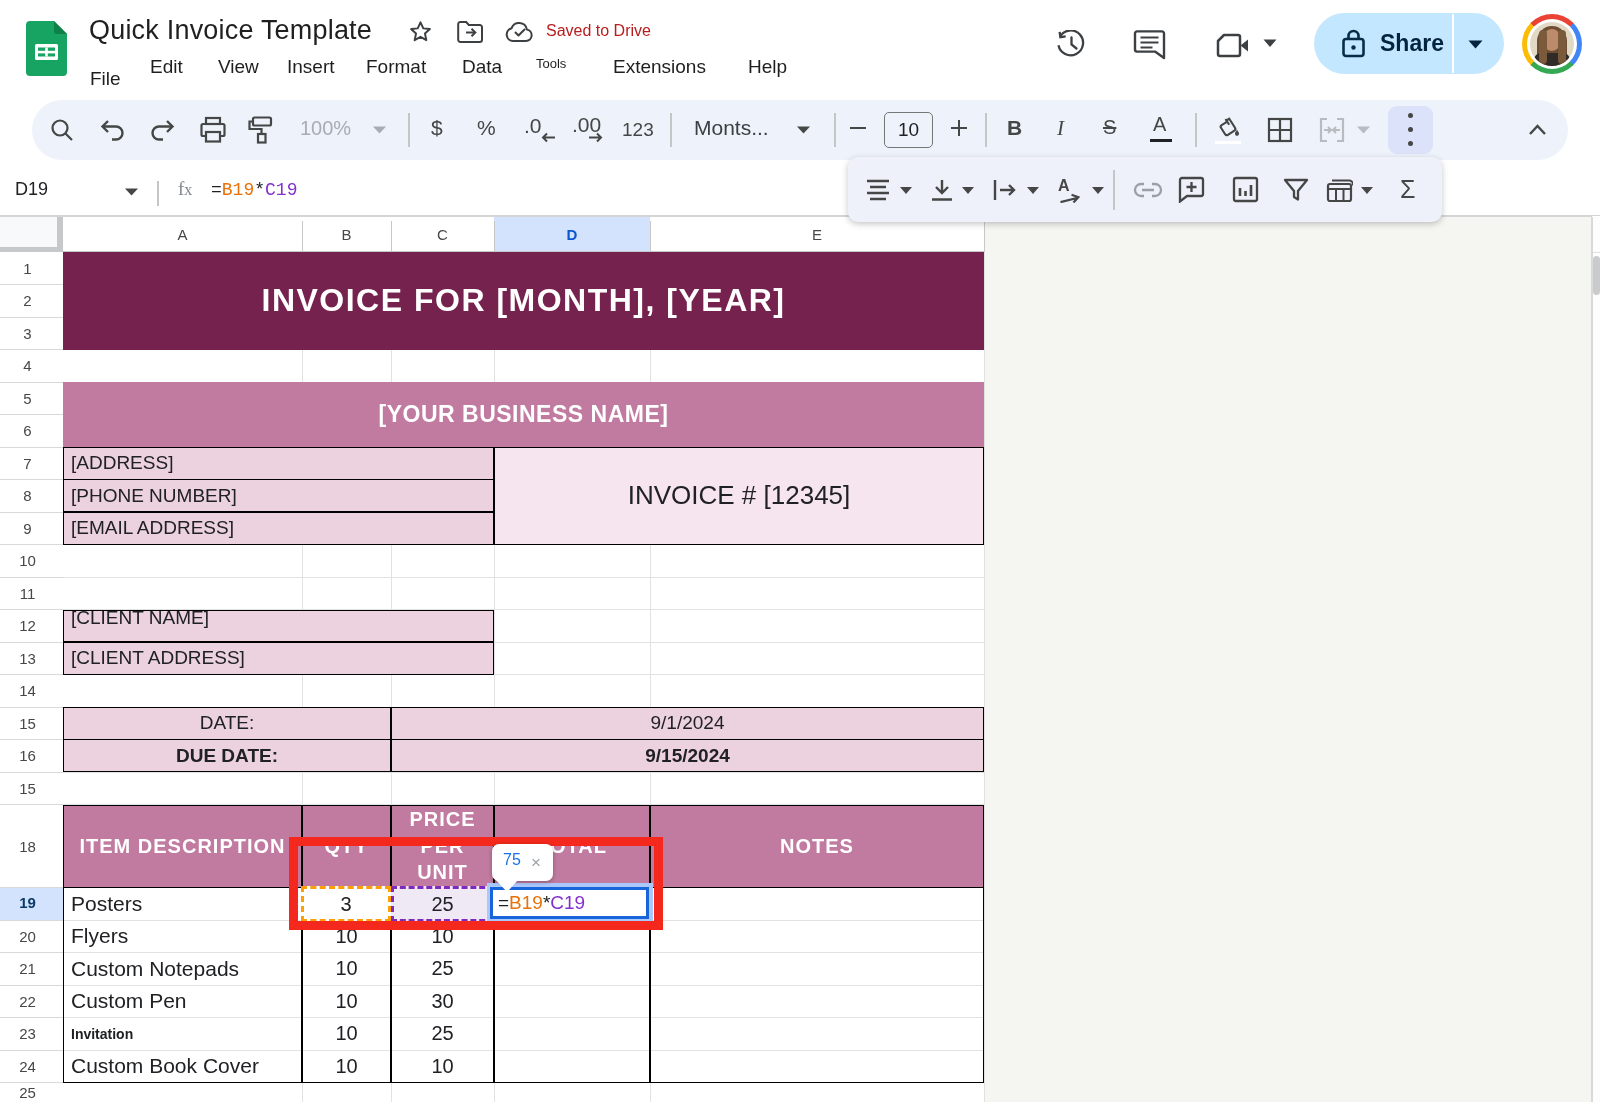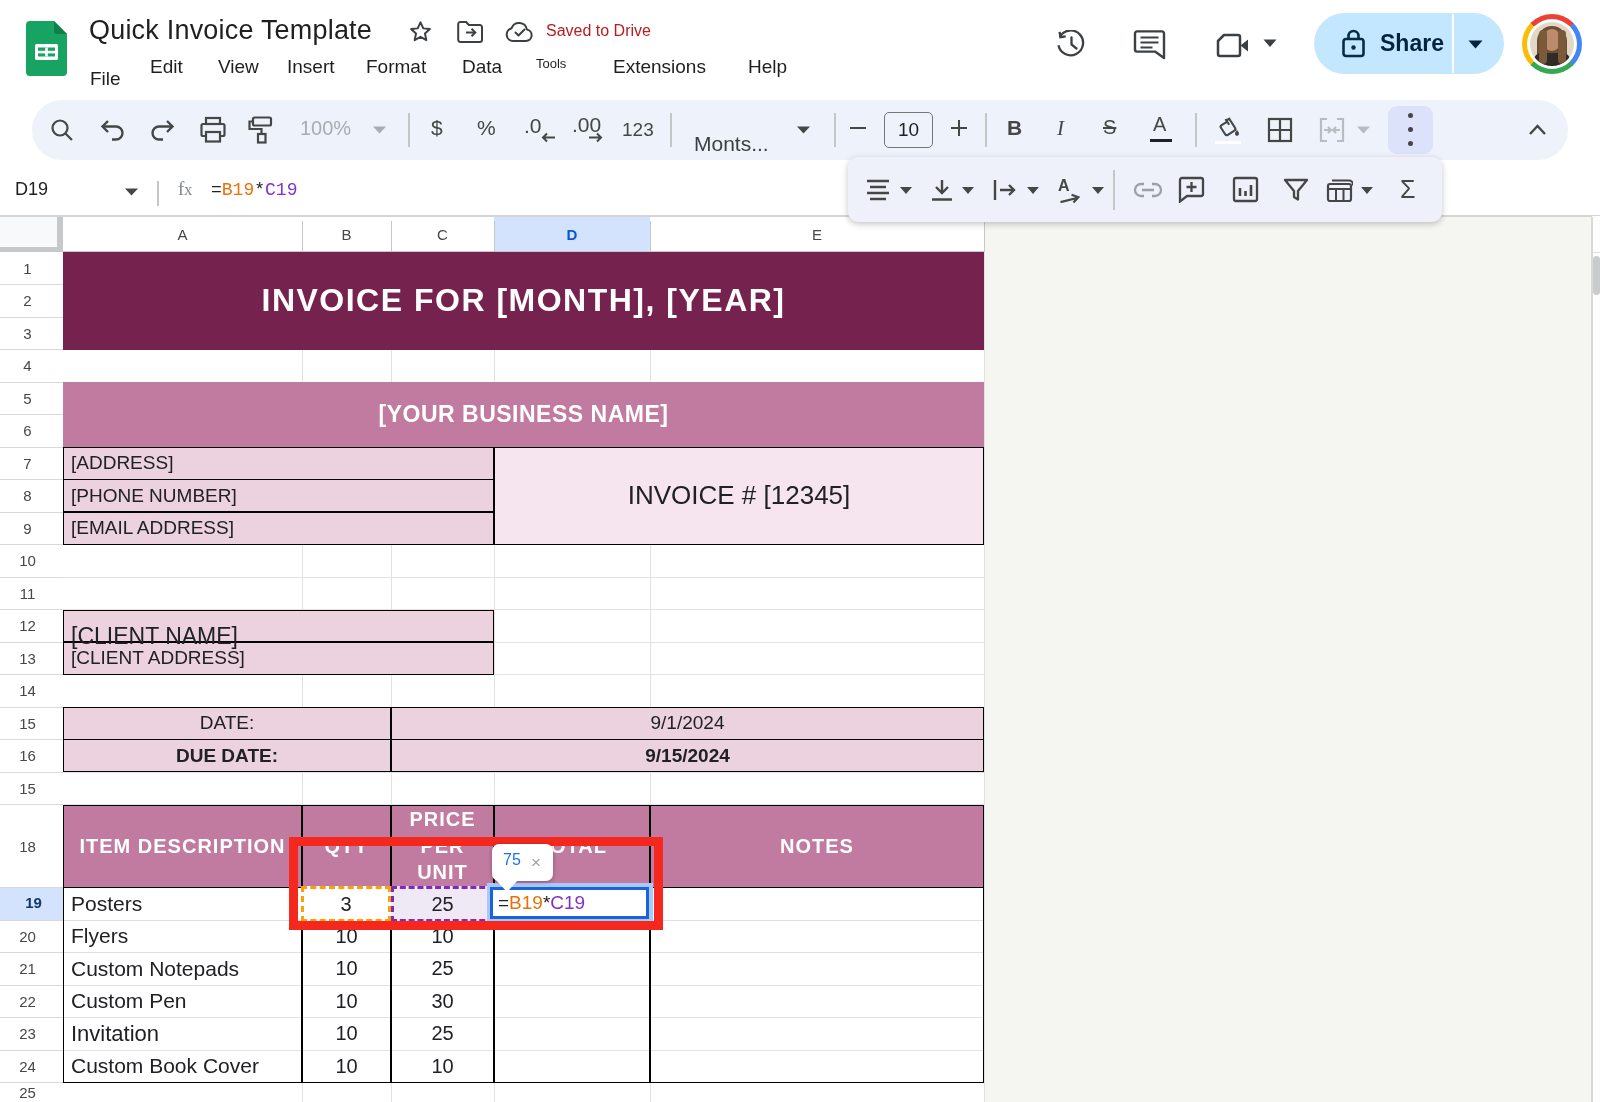--- a/index.html
+++ b/index.html
@@ -111,21 +111,21 @@
 <div class="abs" style="left:524px;top:114px;font-size:21px;color:#444746">.0</div>
 <svg class="abs" style="left:541px;top:132px" width="15" height="11" viewBox="0 0 15 11">
     <path d="M14 5.5 H2 M6 1.5 L2 5.5 L6 9.5" stroke="#444746" stroke-width="2" fill="none"></path>
   </svg>
 <div class="abs" style="left:572px;top:113px;font-size:21px;color:#444746">.00</div>
 <svg class="abs" style="left:588px;top:132px" width="15" height="11" viewBox="0 0 15 11">
     <path d="M1 5.5 H13 M9 1.5 L13 5.5 L9 9.5" stroke="#444746" stroke-width="2" fill="none"></path>
   </svg>
 <div class="abs" style="left:622px;top:119px;font-size:19px;color:#444746">123</div>
 <div class="abs" style="left:670px;top:113px;width:1.5px;height:34px;background:#c4c7c5"></div>
-<div class="abs" style="left:694px;top:132px;font-size:21px;color:#3c4043">Monts...</div>
+<div class="abs" style="left:694px;top:116px;font-size:21px;color:#3c4043">Monts...</div>
 <svg class="abs" style="left:796px;top:125px" width="15" height="10" viewBox="0 0 15 10">
     <path d="M1 1.5 L7.5 8.5 L14 1.5 z" fill="#444746"></path>
   </svg>
 <div class="abs" style="left:834px;top:113px;width:1.5px;height:34px;background:#c4c7c5"></div>
 <div class="abs" style="left:850px;top:127px;width:16px;height:2.4px;background:#444746"></div>
 <div class="abs" style="left:884px;top:112px;width:49px;height:36px;border:1.6px solid #747775;border-radius:5px;background:#eef2fa"></div>
 <div class="abs ctr" style="left:884px;top:112px;width:49px;height:36px;font-size:19px;color:#202124">10</div>
 <div class="abs" style="left:951px;top:127px;width:16px;height:2.4px;background:#444746"></div>
 <div class="abs" style="left:957.8px;top:120px;width:2.4px;height:16px;background:#444746"></div>
 <div class="abs" style="left:985px;top:113px;width:1.5px;height:34px;background:#c4c7c5"></div>
@@ -217,21 +217,21 @@
 <div class="abs" style="left:0px;top:706.5px;width:63px;height:1px;background:#d9d9d9"></div>
 <div class="abs ctr" style="left:0px;top:707.0px;width:55px;height:32.5px;font-size:15px;font-weight:normal;color:#474747">15</div>
 <div class="abs" style="left:0px;top:739.0px;width:63px;height:1px;background:#d9d9d9"></div>
 <div class="abs ctr" style="left:0px;top:739.5px;width:55px;height:32.5px;font-size:15px;font-weight:normal;color:#474747">16</div>
 <div class="abs" style="left:0px;top:771.5px;width:63px;height:1px;background:#d9d9d9"></div>
 <div class="abs ctr" style="left:0px;top:772.0px;width:55px;height:32.5px;font-size:15px;font-weight:normal;color:#474747">15</div>
 <div class="abs" style="left:0px;top:804.0px;width:63px;height:1px;background:#d9d9d9"></div>
 <div class="abs ctr" style="left:0px;top:804.5px;width:55px;height:83.0px;font-size:15px;font-weight:normal;color:#474747">18</div>
 <div class="abs" style="left:0px;top:887.0px;width:63px;height:1px;background:#d9d9d9"></div>
 <div class="abs" style="left:0px;top:887.5px;width:63px;height:32.5px;background:#d3e3fd"></div>
-<div class="abs ctr" style="left:6px;top:887.5px;width:55px;height:29px;font-size:15px;font-weight:bold;color:#0c3a69">19</div>
+<div class="abs ctr" style="left:0px;top:887.5px;width:55px;height:29px;font-size:15px;font-weight:bold;color:#0c3a69">19</div>
 <div class="abs" style="left:0px;top:919.5px;width:63px;height:1px;background:#d9d9d9"></div>
 <div class="abs ctr" style="left:0px;top:920.0px;width:55px;height:32.5px;font-size:15px;font-weight:normal;color:#474747">20</div>
 <div class="abs" style="left:0px;top:952.0px;width:63px;height:1px;background:#d9d9d9"></div>
 <div class="abs ctr" style="left:0px;top:952.5px;width:55px;height:32.5px;font-size:15px;font-weight:normal;color:#474747">21</div>
 <div class="abs" style="left:0px;top:984.5px;width:63px;height:1px;background:#d9d9d9"></div>
 <div class="abs ctr" style="left:0px;top:985.0px;width:55px;height:32.5px;font-size:15px;font-weight:normal;color:#474747">22</div>
 <div class="abs" style="left:0px;top:1017.0px;width:63px;height:1px;background:#d9d9d9"></div>
 <div class="abs ctr" style="left:0px;top:1017.5px;width:55px;height:32.5px;font-size:15px;font-weight:normal;color:#474747">23</div>
 <div class="abs" style="left:0px;top:1049.5px;width:63px;height:1px;background:#d9d9d9"></div>
 <div class="abs ctr" style="left:0px;top:1050.0px;width:55px;height:32.5px;font-size:15px;font-weight:normal;color:#474747">24</div>
@@ -276,21 +276,21 @@
 <div class="abs" style="left:63px;top:447.0px;width:431px;height:97.5px;z-index:1;background:#ebd2de;border:1.6px solid #000;"></div>
 <div class="abs" style="left:63px;top:478.7px;width:431px;height:1.6px;background:#000;z-index:2"></div>
 <div class="abs" style="left:63px;top:511.2px;width:431px;height:1.6px;background:#000;z-index:2"></div>
 <div class="abs" style="left:63px;top:447.0px;width:431px;height:32.5px;z-index:3;display:flex;align-items:center;justify-content:flex-start;padding-left:8px;font-size:19px;font-weight:normal;color:#202124;">[ADDRESS]</div>
 <div class="abs" style="left:63px;top:479.5px;width:431px;height:32.5px;z-index:3;display:flex;align-items:center;justify-content:flex-start;padding-left:8px;font-size:19px;font-weight:normal;color:#202124;">[PHONE NUMBER]</div>
 <div class="abs" style="left:63px;top:512.0px;width:431px;height:32.5px;z-index:3;display:flex;align-items:center;justify-content:flex-start;padding-left:8px;font-size:19px;font-weight:normal;color:#202124;">[EMAIL ADDRESS]</div>
 <div class="abs" style="left:494px;top:447.0px;width:490px;height:97.5px;z-index:1;background:#f6e4ee;border:1.6px solid #000;"></div>
 <div class="abs" style="left:494px;top:447.0px;width:490px;height:97.5px;z-index:3;display:flex;align-items:center;justify-content:center;padding-left:0px;font-size:26px;font-weight:normal;color:#202124;">INVOICE # [12345]</div>
 <div class="abs" style="left:63px;top:609.5px;width:431px;height:65.0px;z-index:1;background:#ebd2de;border:1.6px solid #000;"></div>
 <div class="abs" style="left:63px;top:641.2px;width:431px;height:1.6px;background:#000;z-index:2"></div>
-<div class="abs" style="left:63px;top:609.5px;width:431px;height:17px;z-index:3;display:flex;align-items:center;justify-content:flex-start;padding-left:8px;font-size:23px;font-weight:normal;color:#202124;margin-top:18px;">[CLIENT NAME]</div>
+<div class="abs" style="left:63px;top:609.5px;width:431px;height:17px;z-index:3;display:flex;align-items:center;justify-content:flex-start;padding-left:8px;font-size:19px;font-weight:normal;color:#202124;">[CLIENT NAME]</div>
 <div class="abs" style="left:63px;top:642.0px;width:431px;height:32.5px;z-index:3;display:flex;align-items:center;justify-content:flex-start;padding-left:8px;font-size:19px;font-weight:normal;color:#202124;">[CLIENT ADDRESS]</div>
 <div class="abs" style="left:63px;top:707.0px;width:328px;height:65.0px;z-index:1;background:#ebd2de;border:1.6px solid #000;"></div>
 <div class="abs" style="left:391px;top:707.0px;width:593px;height:65.0px;z-index:1;background:#ebd2de;border:1.6px solid #000;"></div>
 <div class="abs" style="left:63px;top:738.7px;width:921px;height:1.6px;background:#000;z-index:2"></div>
 <div class="abs" style="left:63px;top:707.0px;width:328px;height:32.5px;z-index:3;display:flex;align-items:center;justify-content:center;padding-left:0px;font-size:19px;font-weight:normal;color:#202124;">DATE:</div>
 <div class="abs" style="left:63px;top:739.5px;width:328px;height:32.5px;z-index:3;display:flex;align-items:center;justify-content:center;padding-left:0px;font-size:19px;font-weight:bold;color:#202124;">DUE DATE:</div>
 <div class="abs" style="left:391px;top:707.0px;width:593px;height:32.5px;z-index:3;display:flex;align-items:center;justify-content:center;padding-left:0px;font-size:19px;font-weight:normal;color:#202124;">9/1/2024</div>
 <div class="abs" style="left:391px;top:739.5px;width:593px;height:32.5px;z-index:3;display:flex;align-items:center;justify-content:center;padding-left:0px;font-size:19px;font-weight:bold;color:#202124;">9/15/2024</div>
 <div class="abs" style="left:63px;top:804.5px;width:921px;height:83.0px;z-index:1;background:#c17ba0;"></div>
 <div class="abs" style="left:63px;top:804.5px;width:921px;height:278.0px;border:1.6px solid #000;z-index:2"></div>
@@ -309,21 +309,21 @@
 <div class="abs" style="left:391px;top:887.5px;width:103px;height:32.5px;z-index:3;display:flex;align-items:center;justify-content:center;padding-left:0px;font-size:20px;font-weight:normal;color:#202124;">25</div>
 <div class="abs" style="left:63px;top:920.0px;width:239px;height:32.5px;z-index:3;display:flex;align-items:center;justify-content:flex-start;padding-left:8px;font-size:21px;font-weight:normal;color:#202124;">Flyers</div>
 <div class="abs" style="left:302px;top:920.0px;width:89px;height:32.5px;z-index:3;display:flex;align-items:center;justify-content:center;padding-left:0px;font-size:20px;font-weight:normal;color:#202124;">10</div>
 <div class="abs" style="left:391px;top:920.0px;width:103px;height:32.5px;z-index:3;display:flex;align-items:center;justify-content:center;padding-left:0px;font-size:20px;font-weight:normal;color:#202124;">10</div>
 <div class="abs" style="left:63px;top:952.5px;width:239px;height:32.5px;z-index:3;display:flex;align-items:center;justify-content:flex-start;padding-left:8px;font-size:21px;font-weight:normal;color:#202124;">Custom Notepads</div>
 <div class="abs" style="left:302px;top:952.5px;width:89px;height:32.5px;z-index:3;display:flex;align-items:center;justify-content:center;padding-left:0px;font-size:20px;font-weight:normal;color:#202124;">10</div>
 <div class="abs" style="left:391px;top:952.5px;width:103px;height:32.5px;z-index:3;display:flex;align-items:center;justify-content:center;padding-left:0px;font-size:20px;font-weight:normal;color:#202124;">25</div>
 <div class="abs" style="left:63px;top:985.0px;width:239px;height:32.5px;z-index:3;display:flex;align-items:center;justify-content:flex-start;padding-left:8px;font-size:21px;font-weight:normal;color:#202124;">Custom Pen</div>
 <div class="abs" style="left:302px;top:985.0px;width:89px;height:32.5px;z-index:3;display:flex;align-items:center;justify-content:center;padding-left:0px;font-size:20px;font-weight:normal;color:#202124;">10</div>
 <div class="abs" style="left:391px;top:985.0px;width:103px;height:32.5px;z-index:3;display:flex;align-items:center;justify-content:center;padding-left:0px;font-size:20px;font-weight:normal;color:#202124;">30</div>
-<div class="abs" style="left:63px;top:1017.5px;width:254px;height:32.5px;z-index:3;display:flex;align-items:center;justify-content:flex-start;padding-left:8px;font-size:22px;font-weight:normal;color:#202124;">Invitation</div>
+<div class="abs" style="left:63px;top:1017.5px;width:254px;height:32.5px;z-index:3;display:flex;align-items:center;justify-content:flex-start;padding-left:8px;font-size:14px;font-weight:bold;color:#202124;">Invitation</div>
 <div class="abs" style="left:302px;top:1017.5px;width:89px;height:32.5px;z-index:3;display:flex;align-items:center;justify-content:center;padding-left:0px;font-size:20px;font-weight:normal;color:#202124;">10</div>
 <div class="abs" style="left:391px;top:1017.5px;width:103px;height:32.5px;z-index:3;display:flex;align-items:center;justify-content:center;padding-left:0px;font-size:20px;font-weight:normal;color:#202124;">25</div>
 <div class="abs" style="left:63px;top:1050.0px;width:239px;height:32.5px;z-index:3;display:flex;align-items:center;justify-content:flex-start;padding-left:8px;font-size:21px;font-weight:normal;color:#202124;">Custom Book Cover</div>
 <div class="abs" style="left:302px;top:1050.0px;width:89px;height:32.5px;z-index:3;display:flex;align-items:center;justify-content:center;padding-left:0px;font-size:20px;font-weight:normal;color:#202124;">10</div>
 <div class="abs" style="left:391px;top:1050.0px;width:103px;height:32.5px;z-index:3;display:flex;align-items:center;justify-content:center;padding-left:0px;font-size:20px;font-weight:normal;color:#202124;">10</div>
 <div class="abs" style="left:301px;top:886px;width:90px;height:36px;border:3px dashed #ff9f06;background:#fff;z-index:4"></div>
 <div class="abs" style="left:391px;top:886px;width:103px;height:36px;border:3px dashed #7e2bbd;background:#efe9f6;z-index:4"></div>
 <div class="abs" style="left:486.5px;top:883px;width:166px;height:39px;background:#aac8fb;z-index:5"></div>
 <div class="abs" style="left:490px;top:886.5px;width:159px;height:32.5px;background:#fff;border:3.5px solid #1765d8;z-index:6"></div>
 <div class="abs" style="left:498px;top:886.5px;height:32.5px;display:flex;align-items:center;font-size:19px;z-index:7;color:#202124">=<span style="color:#e8710a">B19</span>*<span style="color:#8430ce">C19</span></div>

